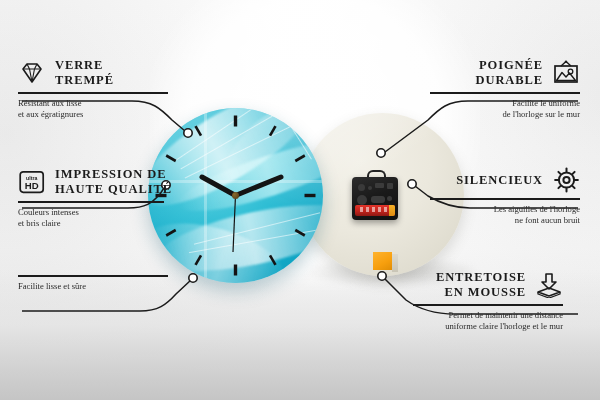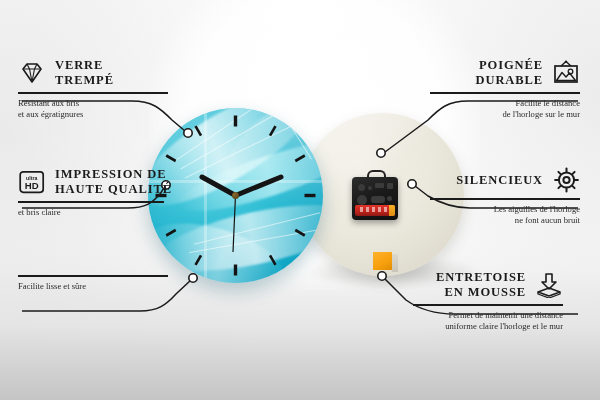--- a/index.html
+++ b/index.html
@@ -199,41 +199,42 @@
           <path d="M4,7 L22,7 M8,2 L10.5,7 L13,20 M18,2 L15.5,7 L13,20" fill="none" stroke="#1b1b1b" stroke-width="1.1"></path>
         </svg>
       </span>
       <span>
         <div class="title">VERRE</div>
         <div class="title">TREMPÉ</div>
       </span>
     </div>
     <div class="rule" style="width:150px;"></div>
     <div class="desc">
-      <div>Résistant aux bris</div>
+      <div>Résistant aux lisse</div>
       <div>et aux égratignures</div>
     </div>
   </div>
 
   <div class="feat left" style="left:18px;top:167px;width:146px;">
     <div class="head">
       <span class="ico">
         <svg width="26" height="24" viewBox="0 0 26 24">
           <rect x="1.2" y="1.8" width="23" height="20.5" rx="3" fill="none" stroke="#1b1b1b" stroke-width="1.7"></rect>
           <text x="12.7" y="9.6" font-family="Liberation Sans, sans-serif" font-size="5.2" font-weight="bold" fill="#1b1b1b" text-anchor="middle">ultra</text>
           <text x="12.7" y="19.2" font-family="Liberation Sans, sans-serif" font-size="9.6" font-weight="bold" fill="#1b1b1b" text-anchor="middle">HD</text>
         </svg>
       </span>
       <span>
         <div class="title">IMPRESSION DE</div>
         <div class="title">HAUTE QUALITÉ</div>
       </span>
     </div>
     <div class="rule" style="width:146px;"></div>
     <div class="desc">
+      <div>Couleurs intenses</div>
       <div>et bris claire</div>
     </div>
   </div>
 
   <div class="feat left" style="left:18px;top:270px;width:150px;">
     <div class="rule" style="width:150px;"></div>
     <div class="desc">
       <div>Facilite lisse et sûre</div>
     </div>
   </div>
@@ -249,21 +250,21 @@
           <path d="M14,1.5 L9,6 M14,1.5 L19,6" fill="none" stroke="#1b1b1b" stroke-width="1.4"></path>
           <circle cx="14" cy="1.8" r="1.2" fill="#1b1b1b"></circle>
           <rect x="3" y="6" width="22" height="16" fill="none" stroke="#1b1b1b" stroke-width="1.7"></rect>
           <circle cx="18.5" cy="11.5" r="2.3" fill="none" stroke="#1b1b1b" stroke-width="1.3"></circle>
           <path d="M4.5,20.5 L10,12.5 L14,17 L17.5,13 L23.5,20.5 Z" fill="none" stroke="#1b1b1b" stroke-width="1.4" stroke-linejoin="round"></path>
         </svg>
       </span>
     </div>
     <div class="rule" style="width:150px;"></div>
     <div class="desc">
-      <div>Facilite le distance</div>
+      <div>Facilite le uniforme</div>
       <div>de l'horloge sur le mur</div>
     </div>
   </div>
 
   <div class="feat right" style="left:430px;top:167px;width:150px;">
     <div class="head">
       <span>
         <div class="title">SILENCIEUX</div>
       </span>
       <span class="ico">

